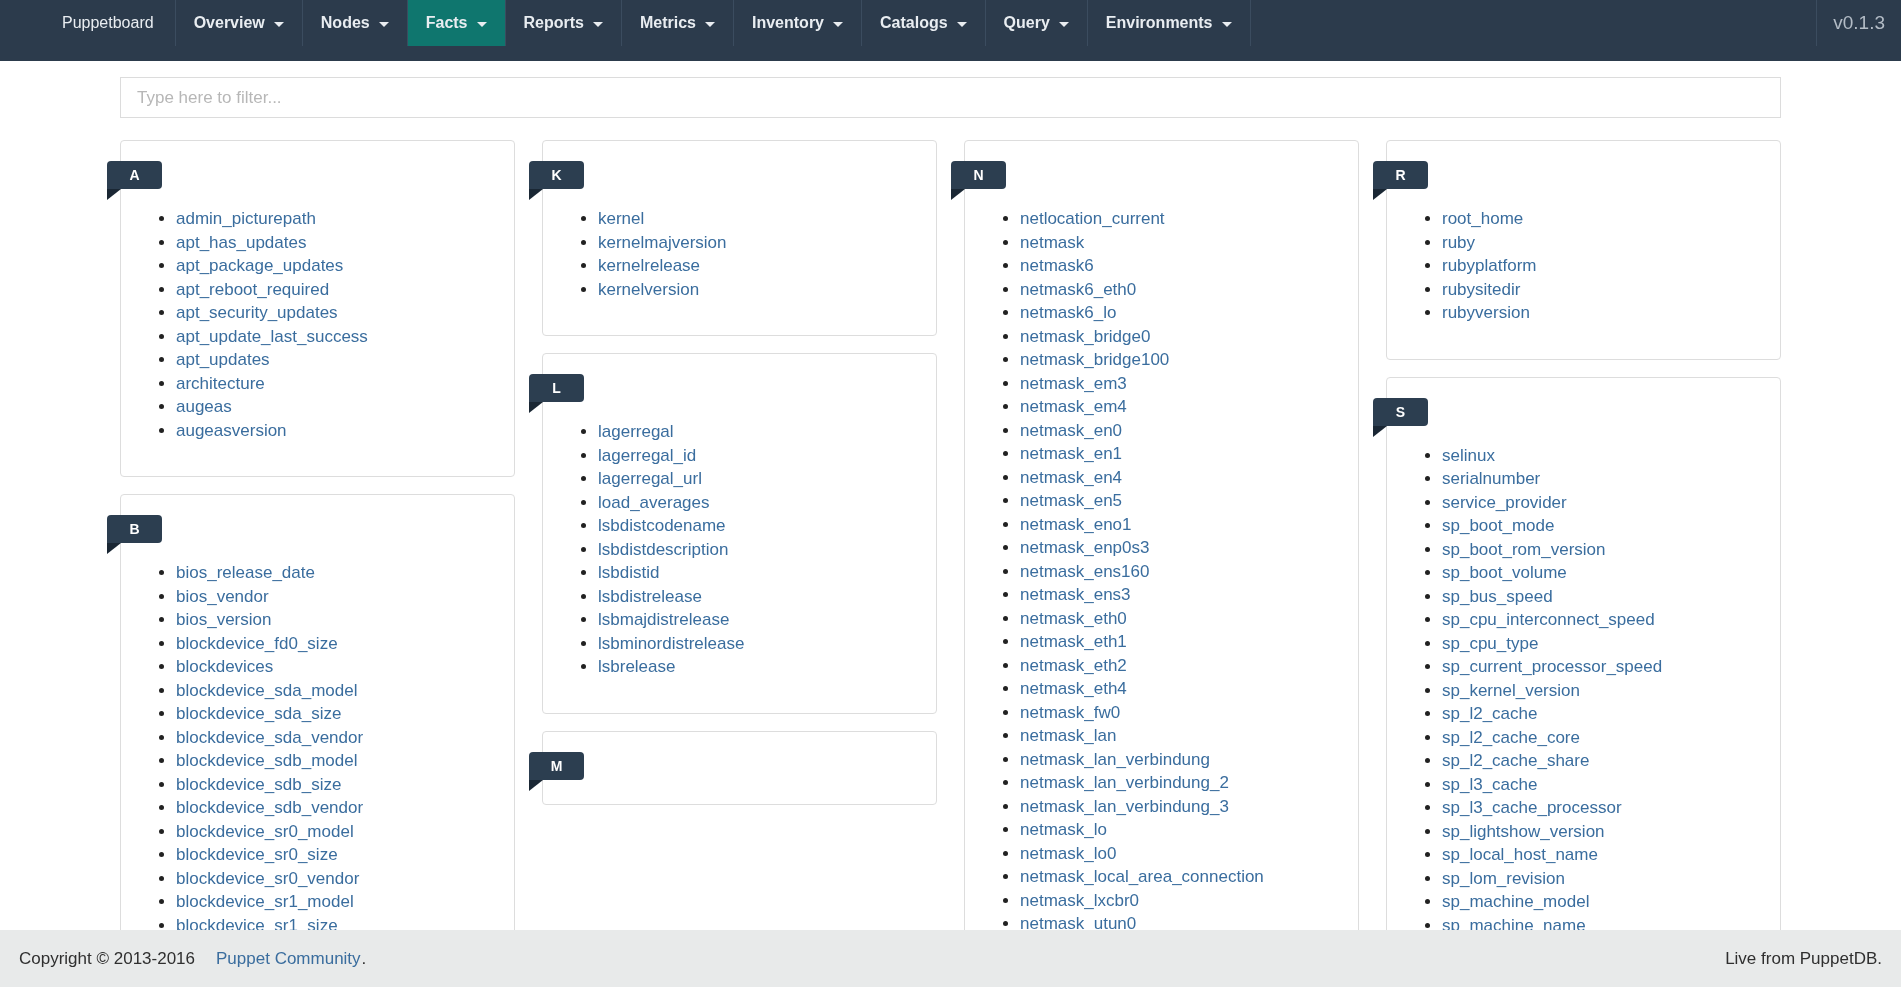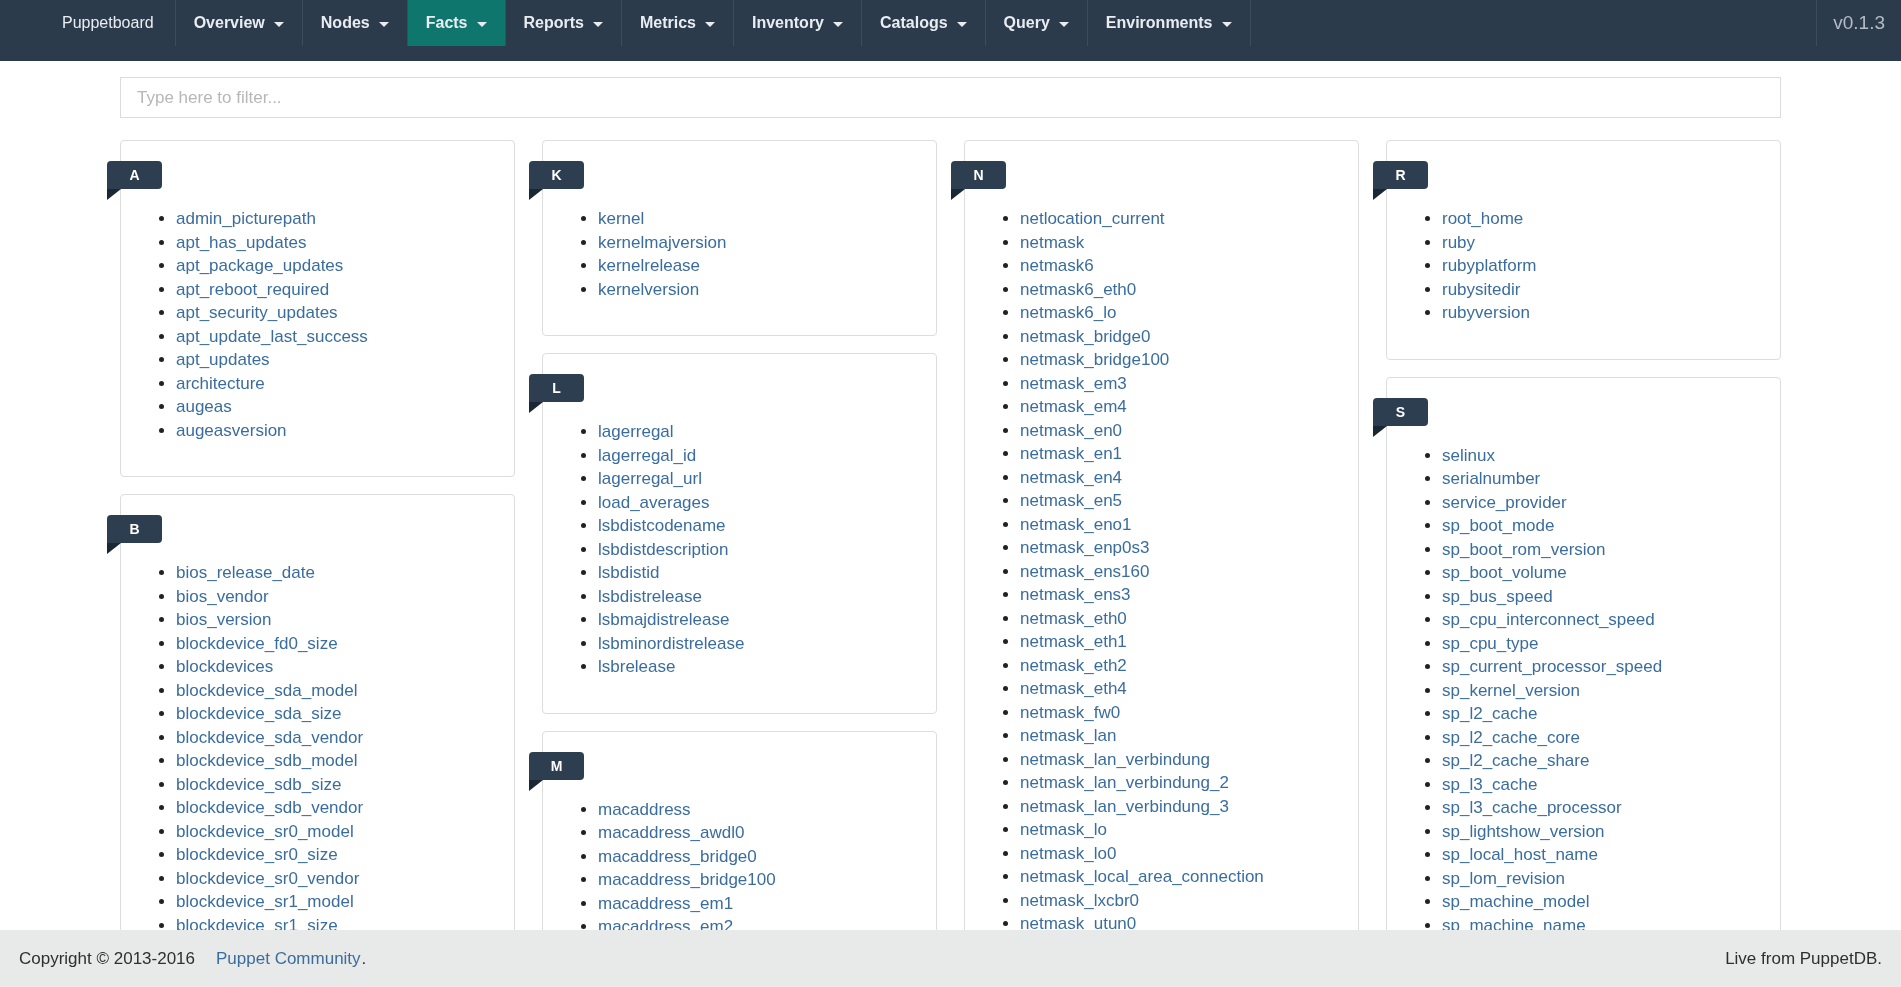--- a/index.html
+++ b/index.html
@@ -347,43 +347,20 @@
   </li>
             <li class="fact-item">
     <a href="#" class="fact-link">lsbrelease</a>
   </li>
           </ul>
   </section>
         <section class="panel">
     <div class="letter-badge">
       <span class="letter-text">M</span>
     </div>
-    <ul class="fact-list">
-            <li class="fact-item">
-    <a href="#" class="fact-link">macaddress</a>
-  </li>
-            <li class="fact-item">
-    <a href="#" class="fact-link">macaddress_awdl0</a>
-  </li>
-            <li class="fact-item">
-    <a href="#" class="fact-link">macaddress_bridge0</a>
-  </li>
-            <li class="fact-item">
-    <a href="#" class="fact-link">macaddress_bridge100</a>
-  </li>
-            <li class="fact-item">
-    <a href="#" class="fact-link">macaddress_em1</a>
-  </li>
-            <li class="fact-item">
-    <a href="#" class="fact-link">macaddress_em2</a>
-  </li>
-            <li class="fact-item">
-    <a href="#" class="fact-link">macaddress_em3</a>
-  </li>
-          </ul>
   </section>
       </div>
       <div class="col">
         <section class="panel">
     <div class="letter-badge">
       <span class="letter-text">N</span>
     </div>
     <ul class="fact-list">
             <li class="fact-item">
     <a href="#" class="fact-link">netlocation_current</a>

